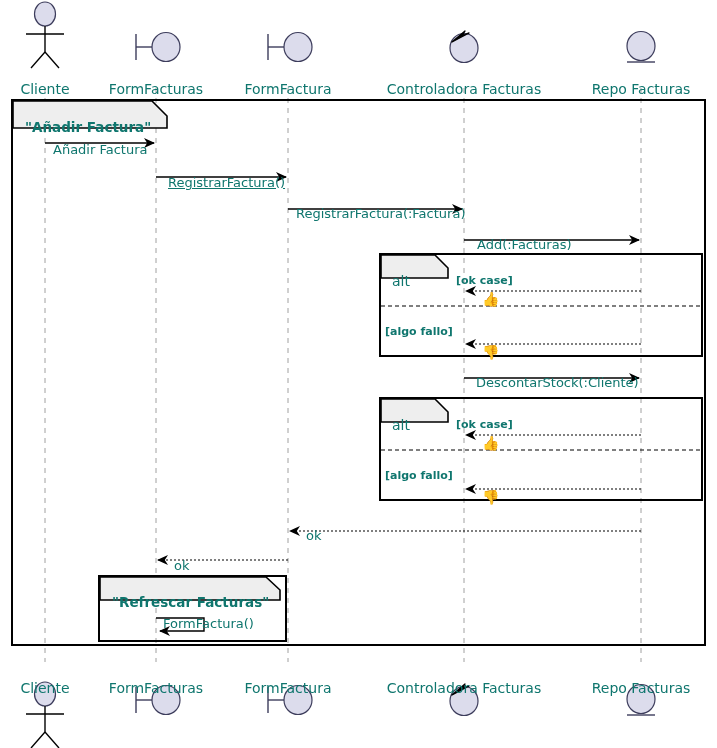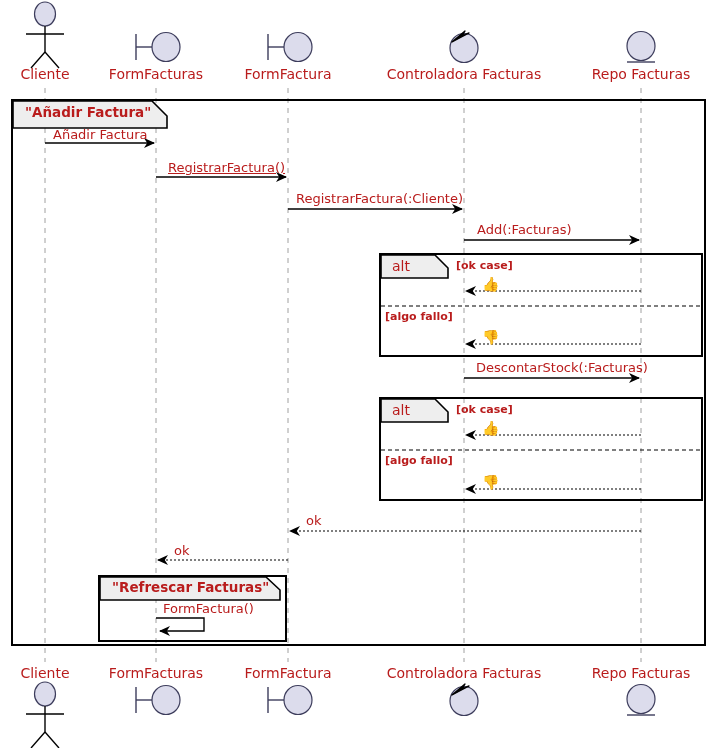--- a/index.html
+++ b/index.html
@@ -22,21 +22,22 @@
     position: absolute;
     left: 0; top: 0;
     width: 717px;
     height: 748px;
   }
   .lbl {
     position: absolute;
     white-space: nowrap;
     font-size: 13.5px;
     line-height: 1;
-    color: #b91c1c;
+    color: #0f766e;
+    margin-top: 15px;
   }
   .lbl.center { transform: translateX(-50%); }
   .lbl.actor-name { font-size: 14px; }
   .lbl.frame-title { font-weight: bold; font-size: 13.5px; }
   .lbl.frame-tag { font-weight: normal; font-size: 14px; }
   .lbl.guard { font-weight: bold; font-size: 11px; }
   .lbl.msg { font-size: 13px; }
   .lbl.emoji {
     font-size: 14px;
     font-family: "DejaVu Sans", sans-serif;
@@ -192,29 +193,29 @@
   <div class="lbl frame-tag" style="left:392px; top:403px;">alt</div>
   <div class="lbl guard" style="left:456px; top:404px;">[ok case]</div>
   <div class="lbl guard" style="left:385px; top:455px;">[algo fallo]</div>
 
   <div class="lbl frame-title" style="left:112px; top:581px;">"Refrescar Facturas"</div>
 
   <div class="lbl msg" style="left:53px; top:128px;">Añadir Factura</div>
 
   <div class="lbl msg" style="left:168px; top:161px;text-decoration:underline;">RegistrarFactura()</div>
 
-  <div class="lbl msg" style="left:296px; top:192px;">RegistrarFactura(:Cliente)</div>
+  <div class="lbl msg" style="left:296px; top:192px;">RegistrarFactura(:Factura)</div>
 
   <div class="lbl msg" style="left:477px; top:223px;">Add(:Facturas)</div>
 
   <div class="lbl emoji" style="left:482px; top:277px;">👍</div>
 
   <div class="lbl emoji" style="left:482px; top:330px;">👎</div>
 
-  <div class="lbl msg" style="left:476px; top:361px;">DescontarStock(:Facturas)</div>
+  <div class="lbl msg" style="left:476px; top:361px;">DescontarStock(:Cliente)</div>
 
   <div class="lbl emoji" style="left:482px; top:421px;">👍</div>
 
   <div class="lbl emoji" style="left:482px; top:475px;">👎</div>
 
   <div class="lbl msg" style="left:306px; top:514px;">ok</div>
 
   <div class="lbl msg" style="left:174px; top:544px;">ok</div>
 
   <div class="lbl msg" style="left:163px; top:602px;">FormFactura()</div>

